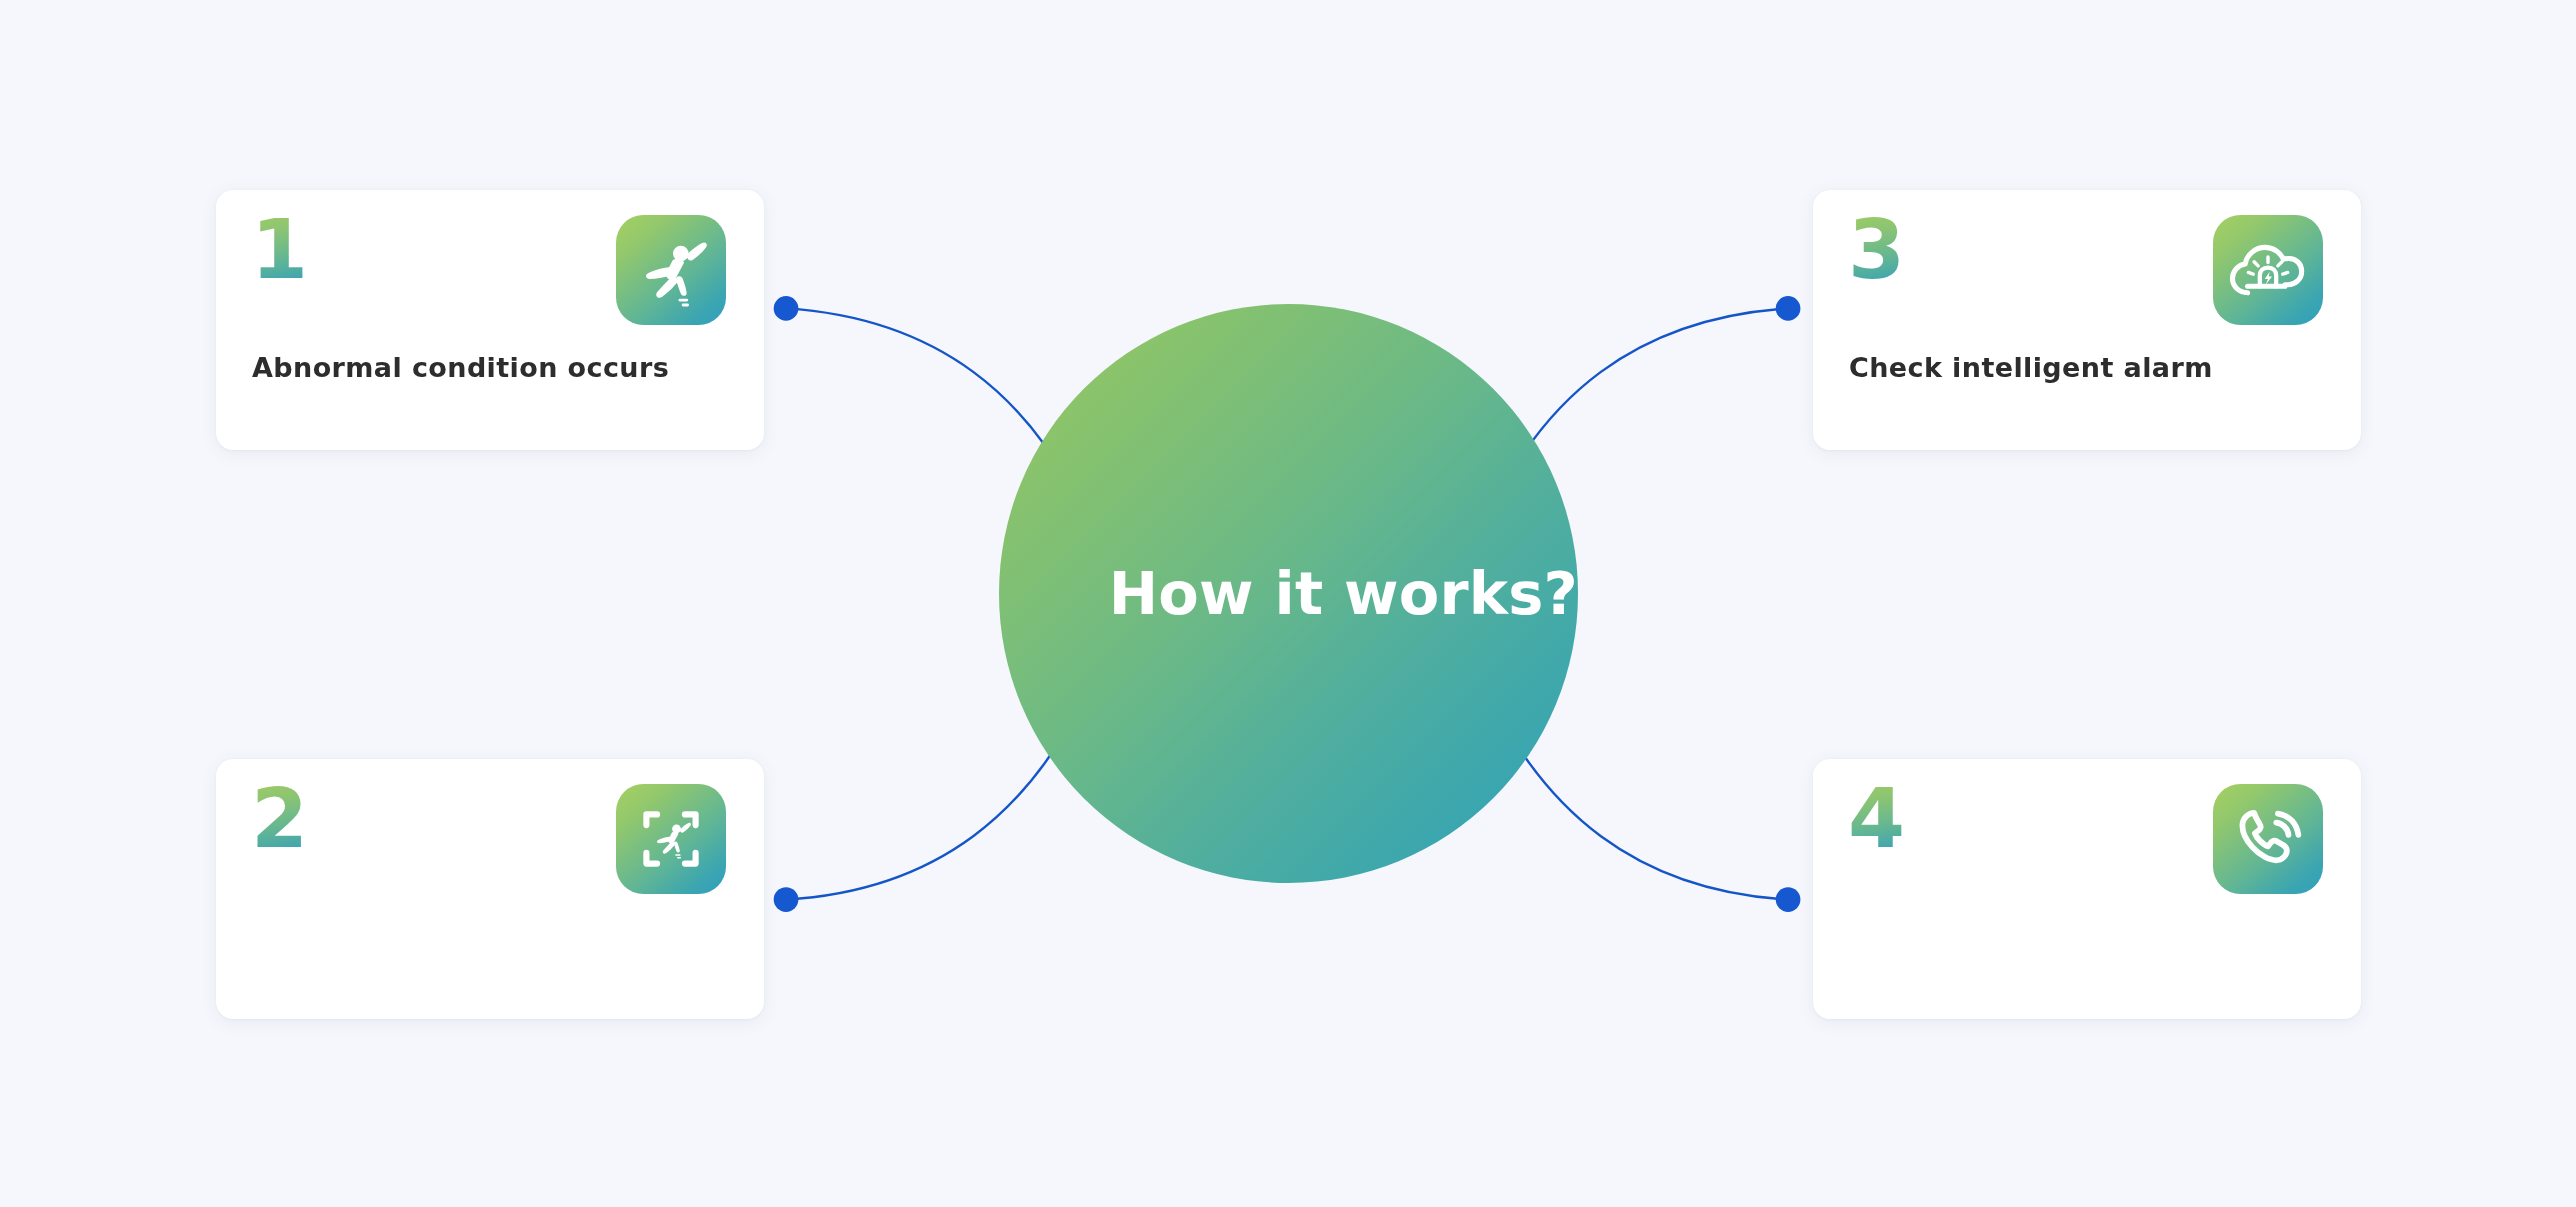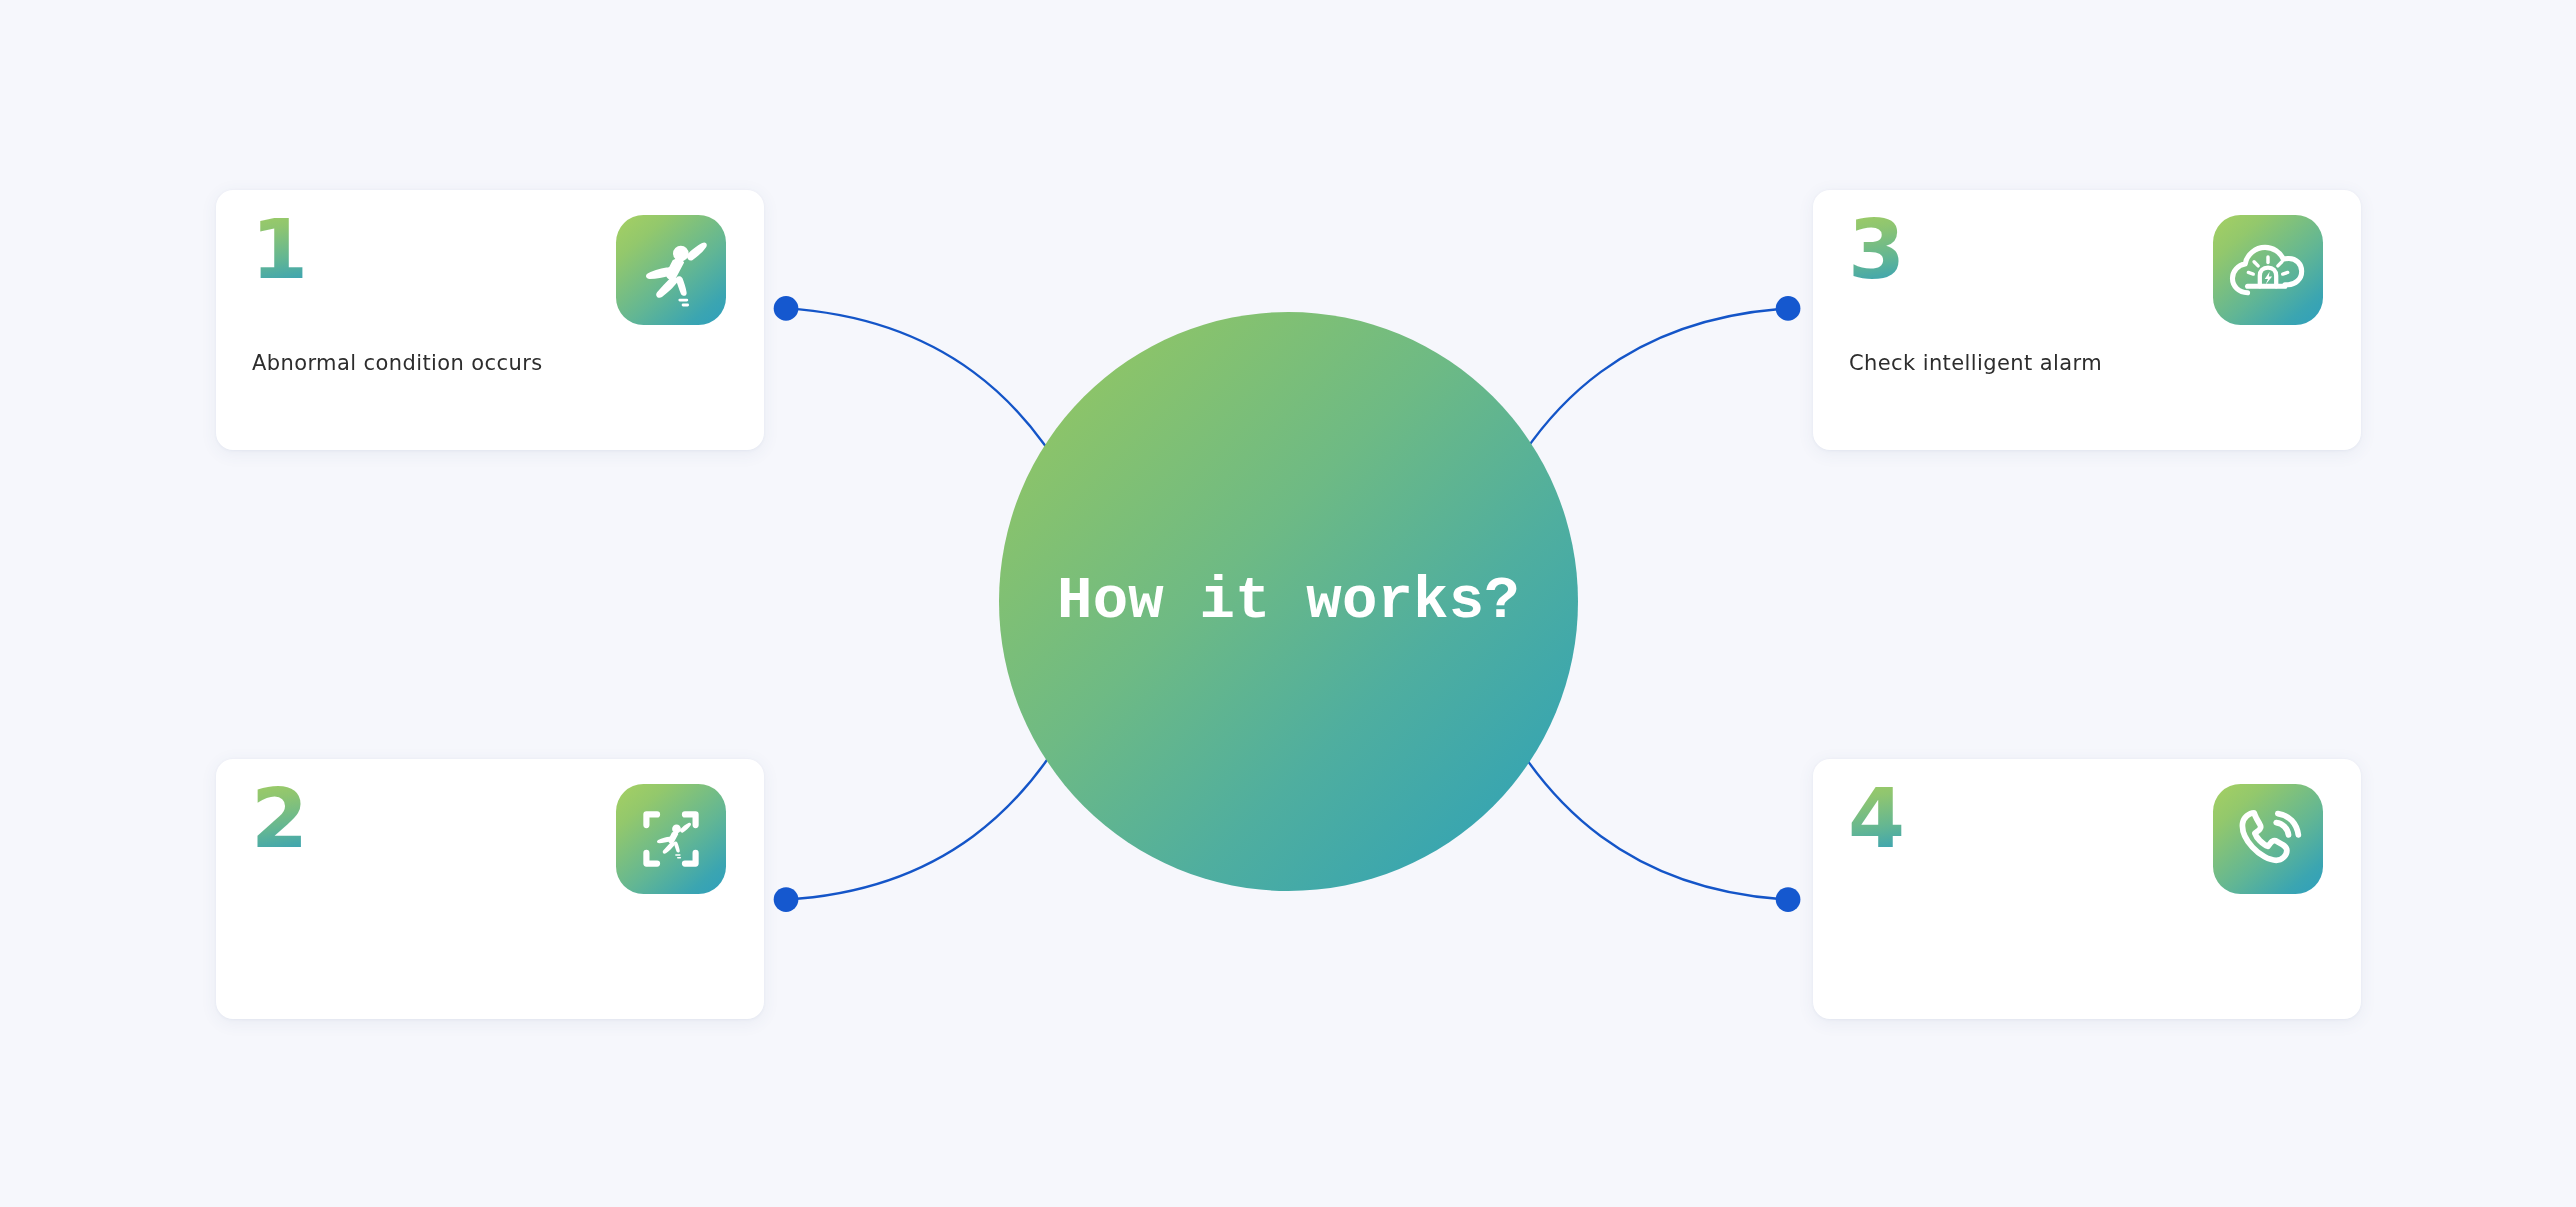--- a/index.html
+++ b/index.html
@@ -26,30 +26,29 @@
     top: 0;
     width: 2576px;
     height: 1207px;
     pointer-events: none;
   }
 
   
   .hub {
     position: absolute;
     left: 999px;
-    top: 312px;
+    top: 304px;
     width: 579px;
     height: 579px;
     border-radius: 50%;
     background: linear-gradient(135deg, #93c765 0%, #8cc469 14%, #6eba84 42%, #4fae9f 66%, #3aa6af 85%, #33a3b6 100%);
     display: flex;
     align-items: center;
-    justify-content: center;
+    justify-content: flex-end;
     z-index: 3;
-    font-family: Liberation Mono, monospace;
   }
   .hub-title {
     color: #ffffff;
     font-size: 59px;
     font-weight: bold;
     letter-spacing: 0.2px;
     white-space: nowrap;
     text-align: center;
   }
 
@@ -101,25 +100,25 @@
     display: block;
     width: 82px;
     height: 82px;
   }
 
   .card-text {
     position: absolute;
     left: 36px;
     right: 26.6px;
     top: 159px;
-    font-size: 21px;
+    font-size: 27px;
     line-height: 1.38;
     color: #2d2d2d;
     letter-spacing: 0.4px;
-    font-weight: normal;
+    font-weight: bold;
   }
   .card-4 .card-text { left: 28.5px; right: 15px; }
 </style>
 </head>
 <body>
 
 <div class="stage">
 
   <svg class="connectors" viewBox="0 0 2714 1272" width="2576" height="1207">
     <g fill="none" stroke="#1455c8" stroke-width="2.5" stroke-linecap="round">

